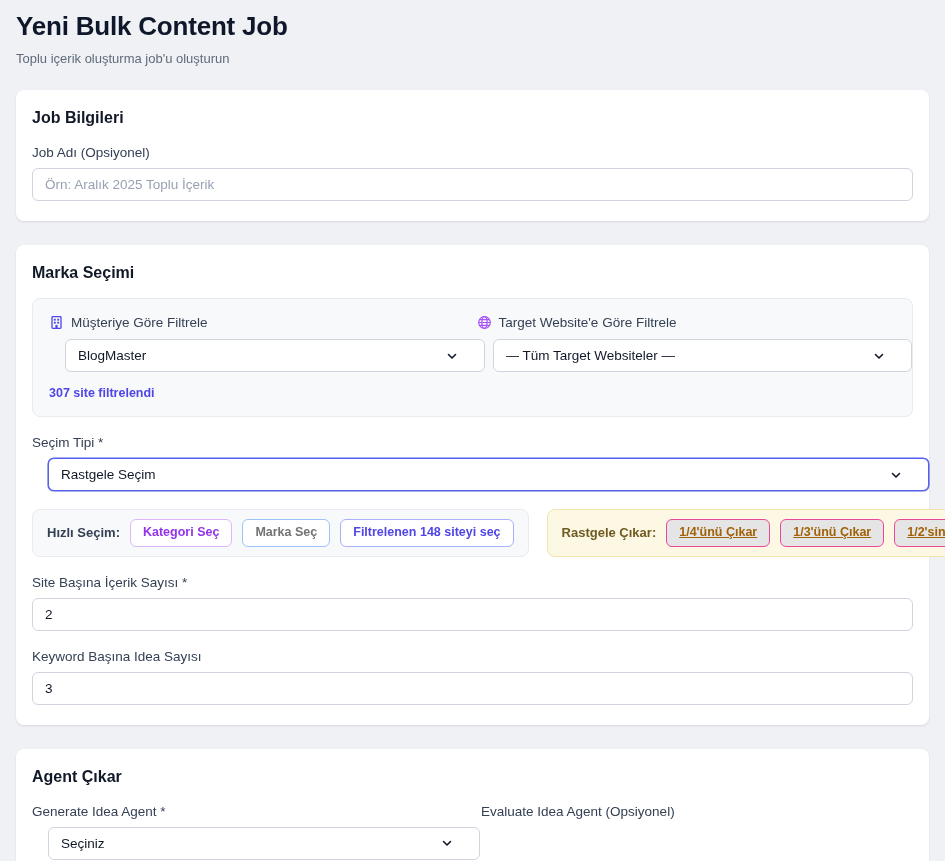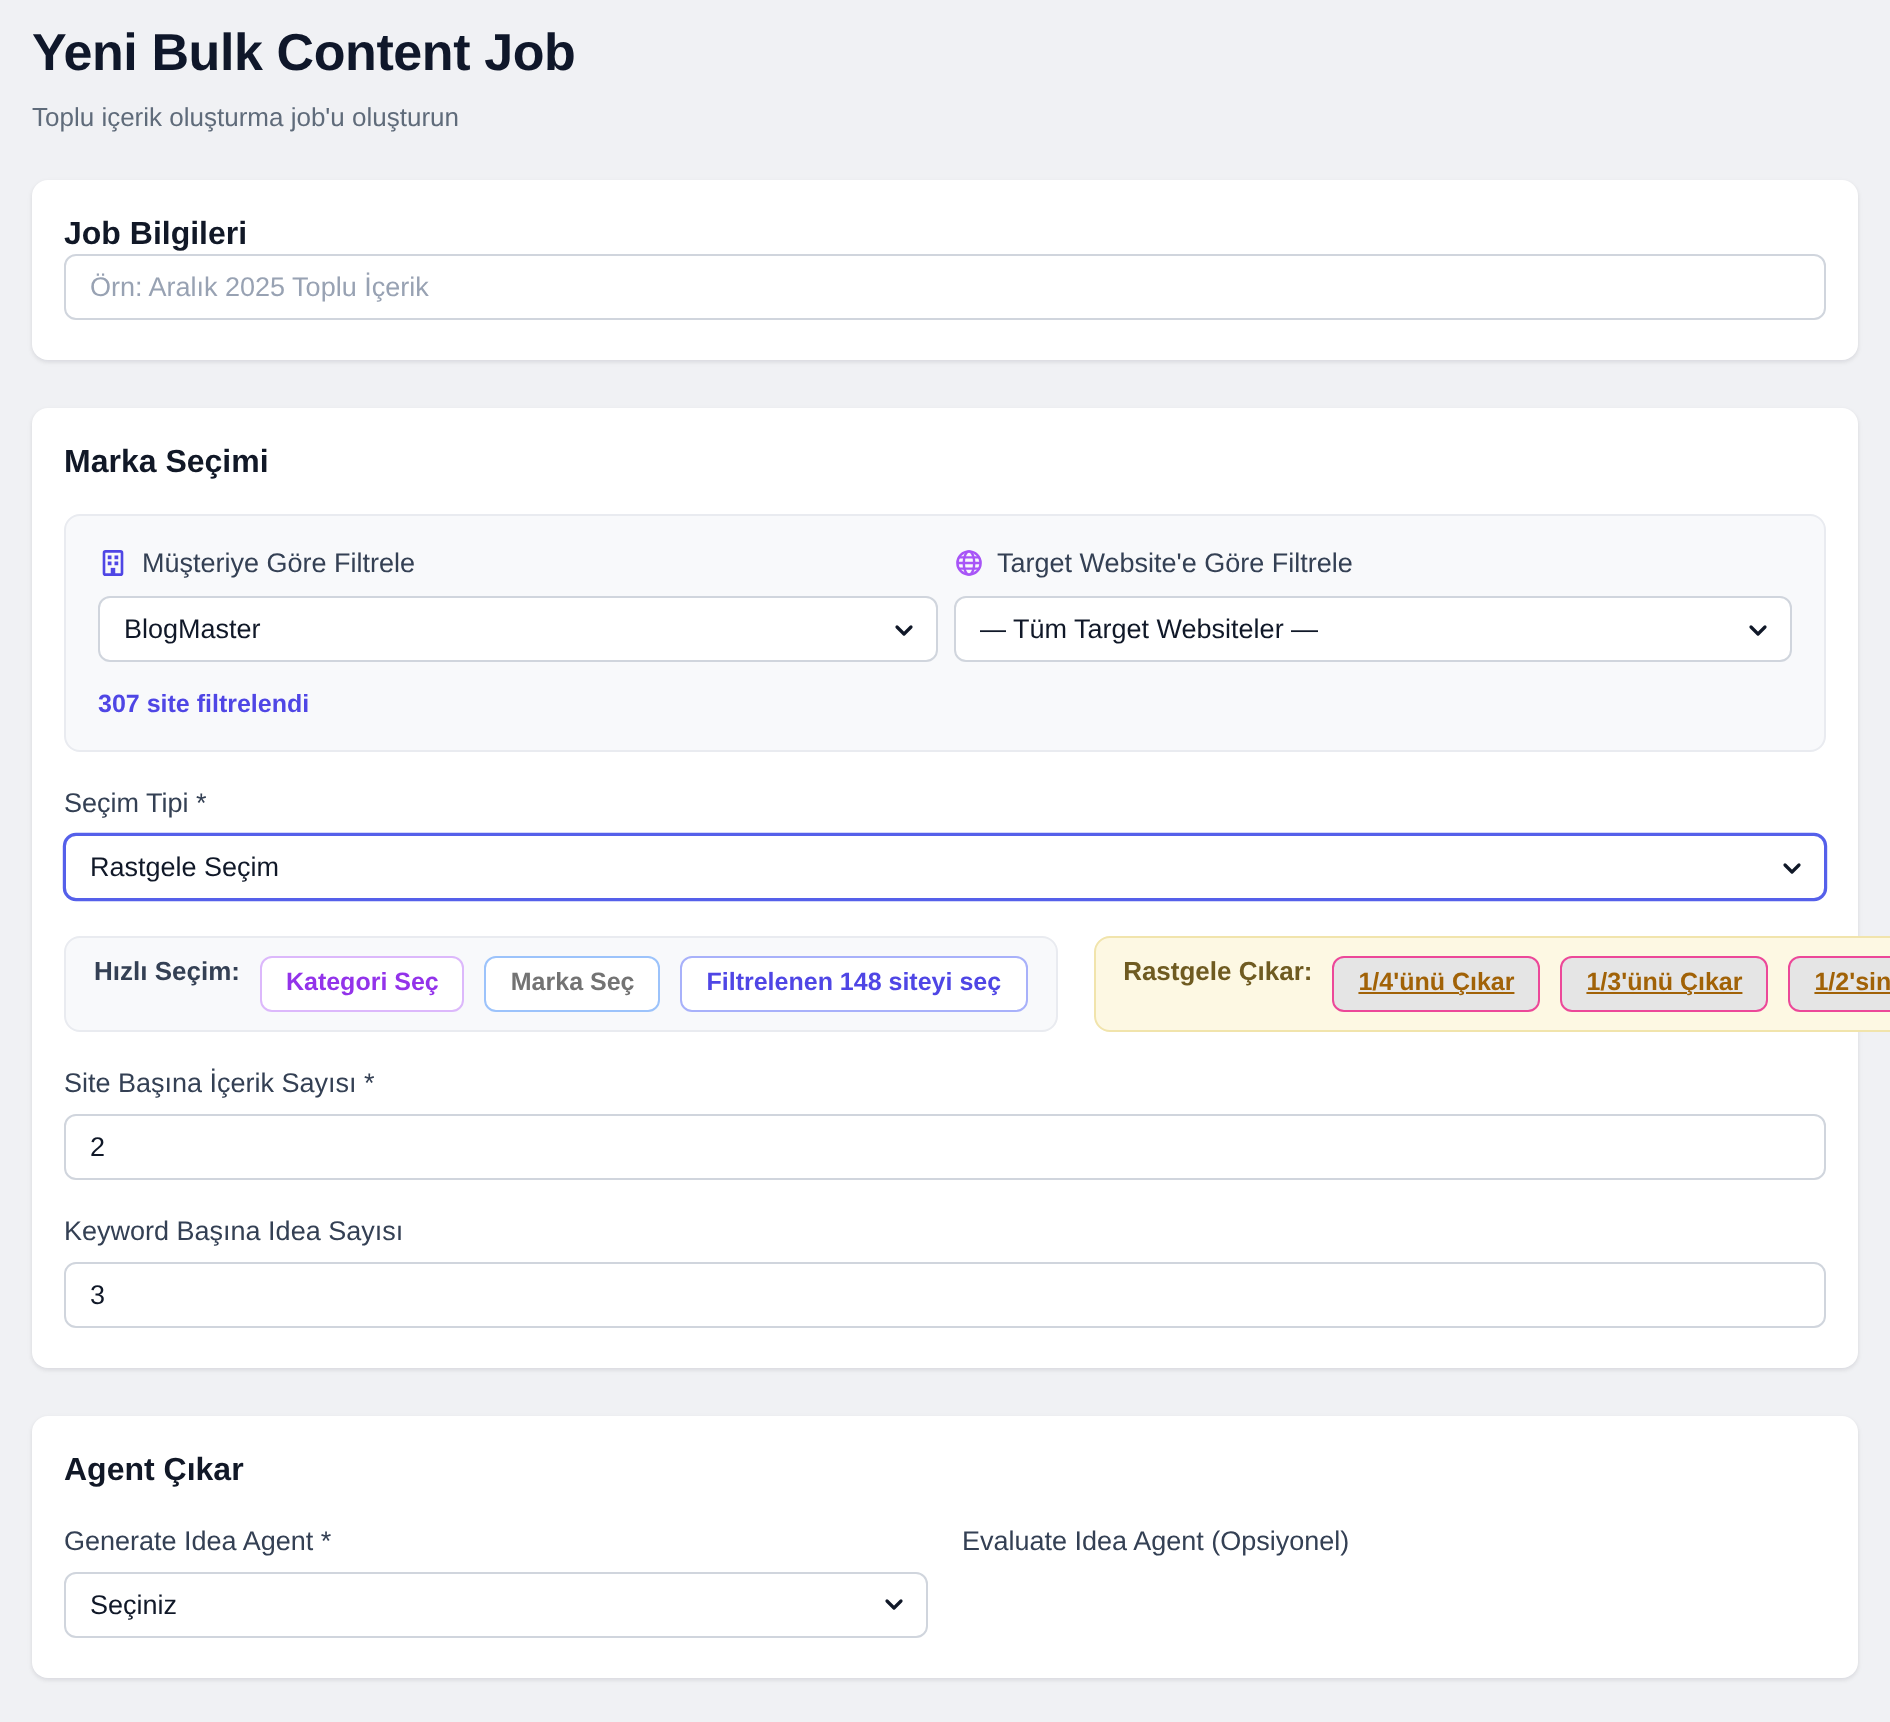--- a/index.html
+++ b/index.html
@@ -53,20 +53,21 @@
     width: 100%;
     height: 33px;
     border: 1px solid #d0d5dd;
     border-radius: 6px;
     background: #fff;
     padding: 0 32px 0 12px;
     font-size: 13.5px;
     font-family: inherit;
     color: #101828;
     outline: none;
+    margin-left: 16px;
   }
   .chev {
     position: absolute; right: 11px; top: 50%;
     transform: translateY(-50%);
     pointer-events: none;
     display: flex; align-items: center;
   }
   .select-accent select { border: 1px solid #5560ea; box-shadow: 0 0 0 0.6px #5560ea; }
 
   
@@ -88,21 +89,21 @@
     font-size: 12.5px;
     font-weight: 600;
     color: #4f46e5;
   }
 
   
   .action-row { display: flex; gap: 18px; margin-top: 18px; }
   .action-box {
     flex: 1;
     display: flex;
-    align-items: flex-start;
+    align-items: center;
     gap: 10px;
     border-radius: 8px;
     padding: 9px 14px;
   }
   .box-gray { background: #f8f9fb; border: 1px solid #e9ebf0; }
   .box-yellow { background: #fdf8e3; border: 1px solid #f1e4ac; }
   .action-box-label { font-size: 13px; font-weight: 600; color: #344054; white-space: nowrap; }
   .box-yellow .action-box-label { color: #6f5b21; }
   .pill-btn {
     background: #ffffff;
@@ -132,20 +133,21 @@
 </head>
 <body>
 
 <div class="page">
 
   <div class="page-title">Yeni Bulk Content Job</div>
   <div class="page-subtitle">Toplu içerik oluşturma job'u oluşturun</div>
 
   <div class="card">
     <div class="card-title">Job Bilgileri</div>
+    <label class="field-label mt18">Job Adı (Opsiyonel)</label>
     <input class="text-input" type="text" placeholder="Örn: Aralık 2025 Toplu İçerik" style="">
   </div>
 
   <div class="card">
     <div class="card-title">Marka Seçimi</div>
 
     <div class="filter-panel">
       <div>
         <div class="icon-label">
           <span style="display:flex">

